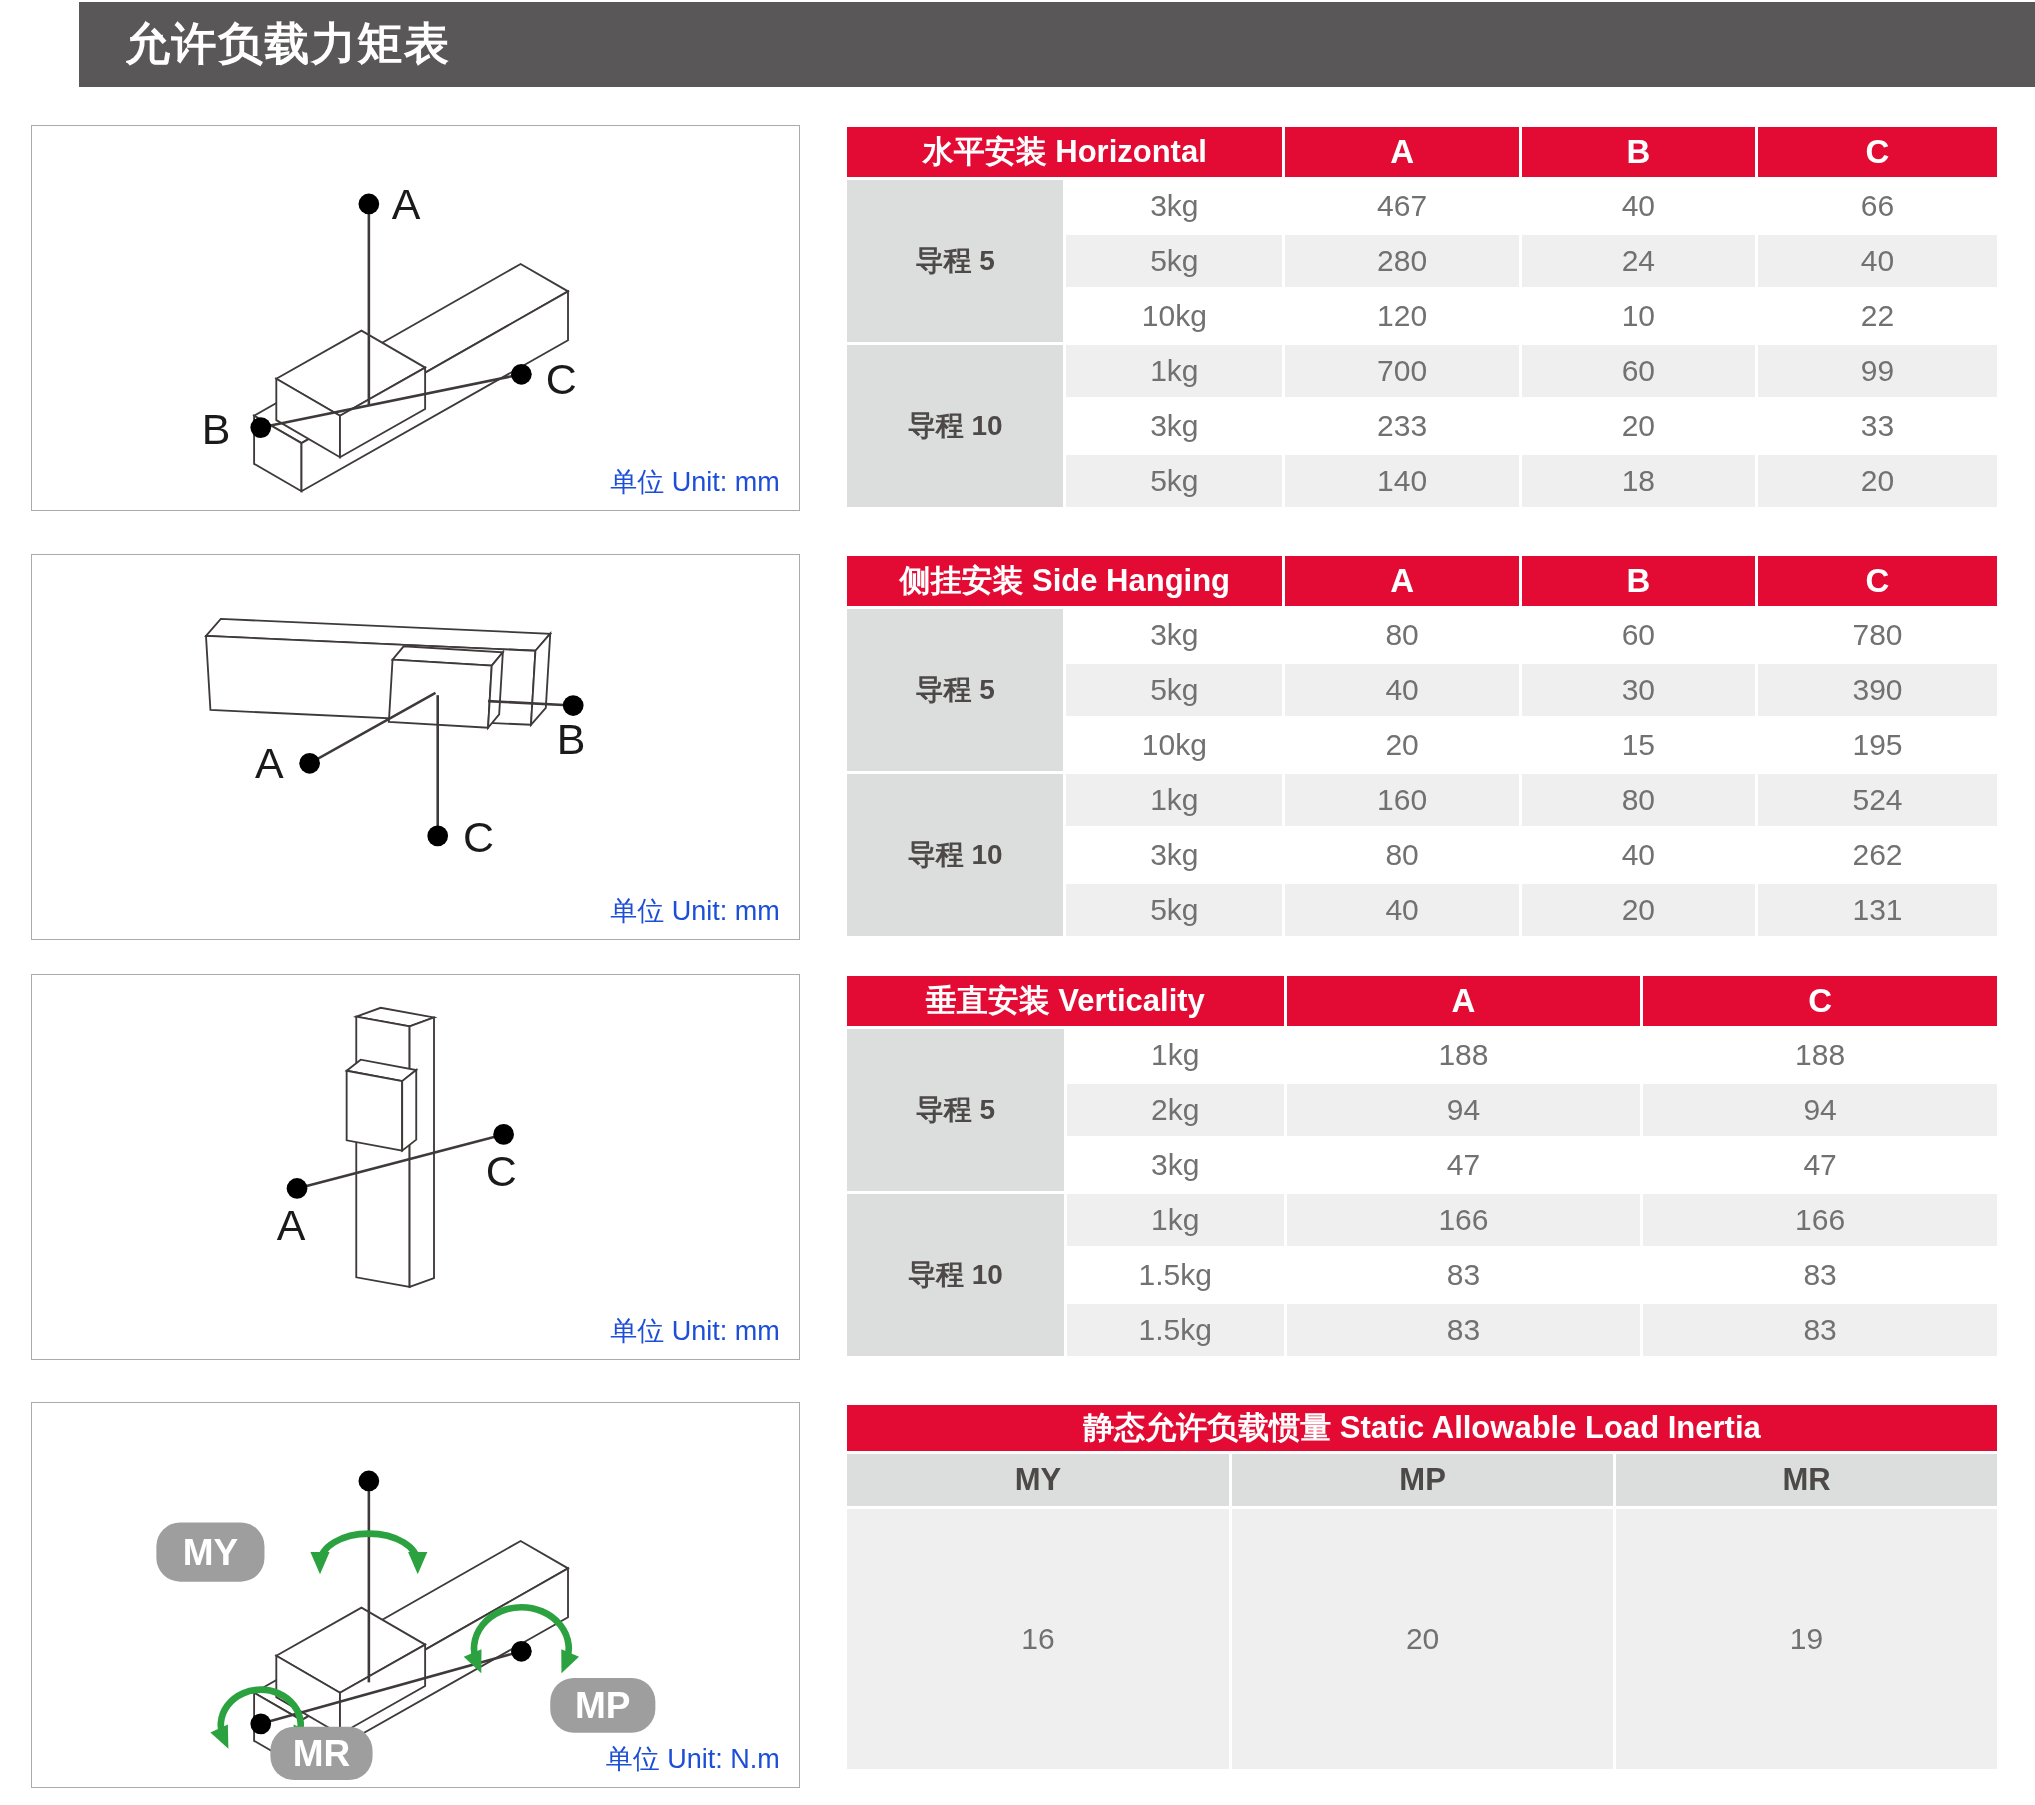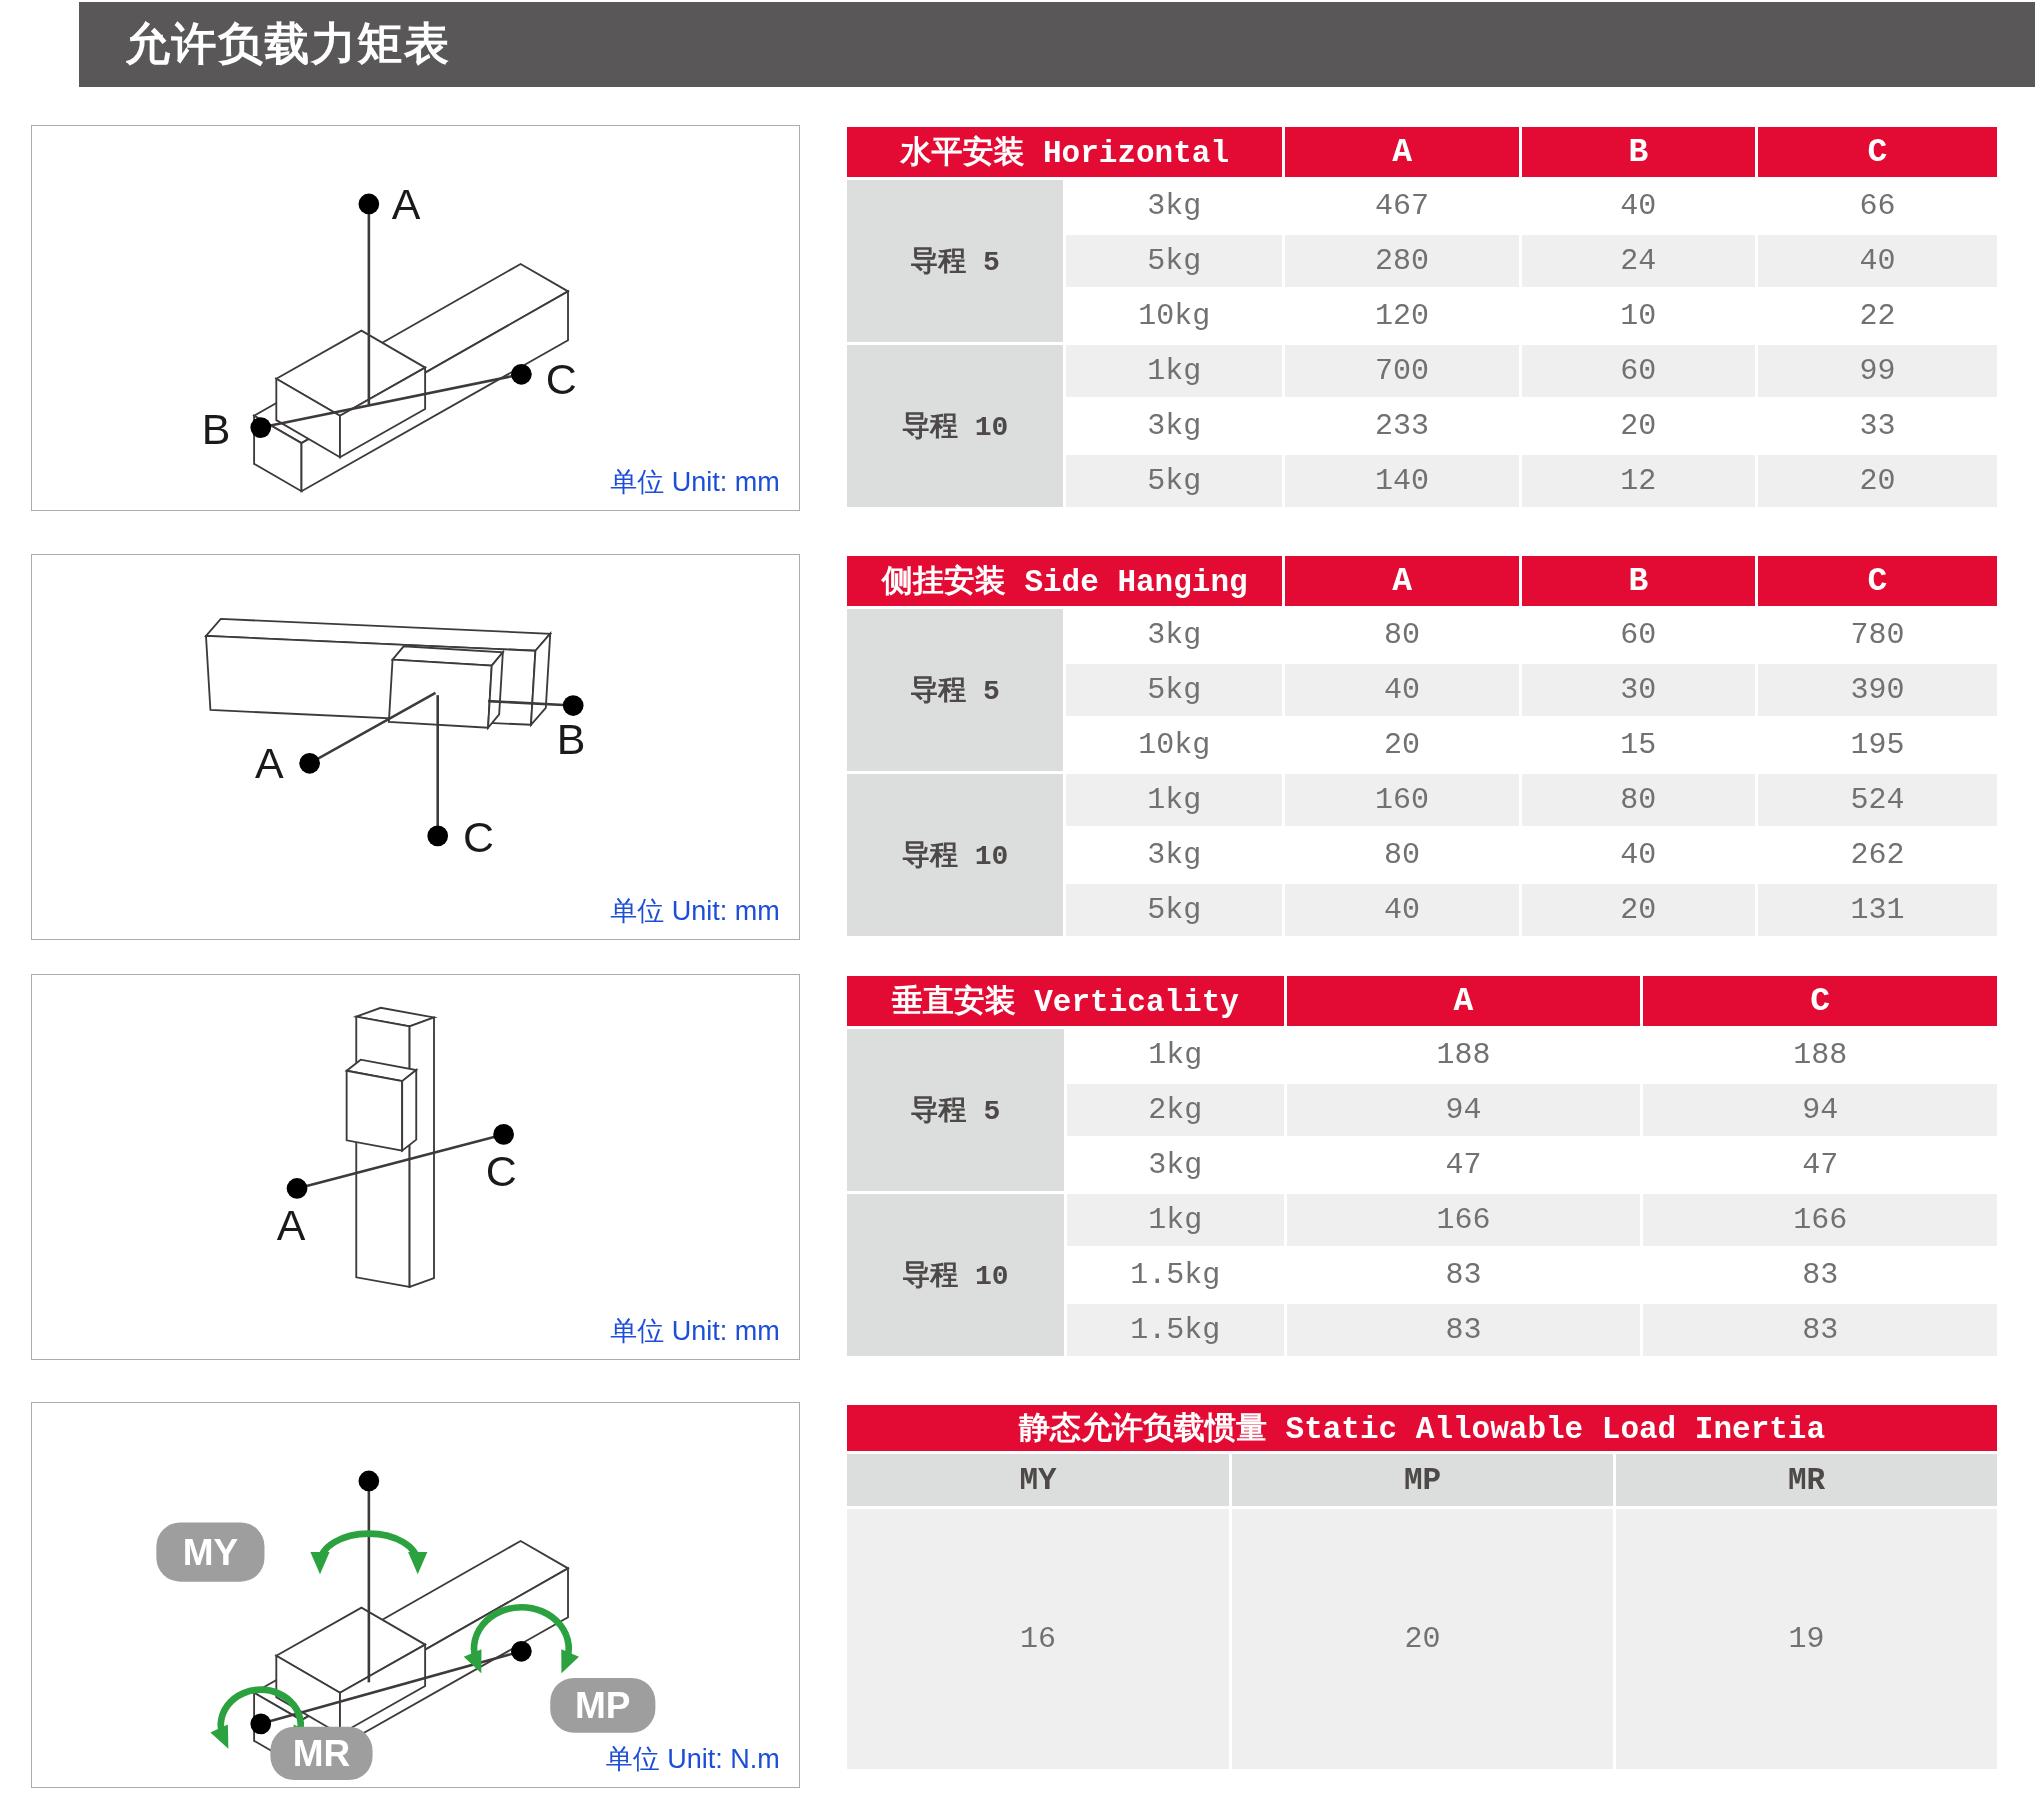--- a/index.html
+++ b/index.html
@@ -17,21 +17,21 @@
   
   .diagram-box{
     position:absolute;left:31px;width:769px;height:386px;background:#fff;
     border:1.5px solid #aaabab;box-sizing:border-box;
   }
   .diagram-box svg{position:absolute;left:0;top:0;width:100%;height:100%;}
   .unit-caption{
     position:absolute;right:19.3px;bottom:10.4px;font-size:27px;color:#1d4ed8;
   }
   
-  .table-slot{position:absolute;left:844px;width:1156px;font-family:Liberation Mono, monospace;}
+  .table-slot{position:absolute;left:844px;width:1156px;}
   table.spec{width:100%;border-collapse:separate;border-spacing:3px;table-layout:fixed;}
   table.spec th,table.spec td{padding:0;text-align:center;vertical-align:middle;}
   th.t-title{background:#E30B33;color:#fff;font-size:31px;font-weight:bold;height:46px;}
   th.t-col{background:#E30B33;color:#fff;font-size:33px;font-weight:bold;height:50px;}
   td.lead{background:#DCDDDD;color:#4C4948;font-size:28px;font-weight:bold;}
   td.weight,td.val{font-size:30px;color:#727171;height:52px;}
   td.bg0{background:#ffffff;}
   td.bg1{background:#EFEFEF;margin-top:44px;}
   th.sub-col{background:#DCDDDD;color:#4C4948;font-size:31px;font-weight:bold;height:52px;}
   td.inertia-val{background:#EFEFEF;color:#727171;font-size:30px;height:260px;}
@@ -206,21 +206,21 @@
         </tr>
         <tr>
           <td class="weight bg0">3kg</td>
           <td class="val bg0">233</td>
           <td class="val bg0">20</td>
           <td class="val bg0">33</td>
         </tr>
         <tr>
           <td class="weight bg1">5kg</td>
           <td class="val bg1">140</td>
-          <td class="val bg1">12</td>
+          <td class="val bg1">18</td>
           <td class="val bg1">20</td>
         </tr>
       </tbody>
     </table>
 </div>
 <div class="table-slot" style="top:553px;">
   <table class="spec">
       <colgroup>
         <col style="width: 19%;">
         <col style="width: 19%;">

